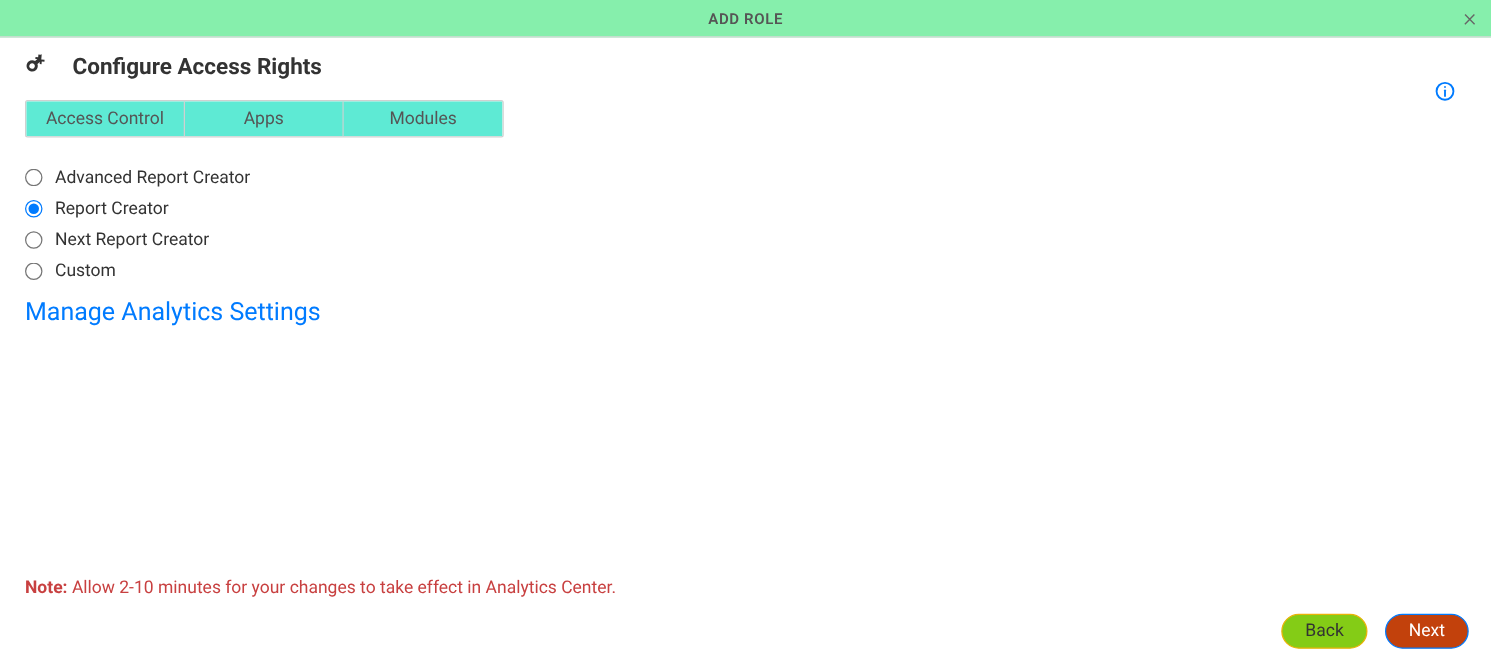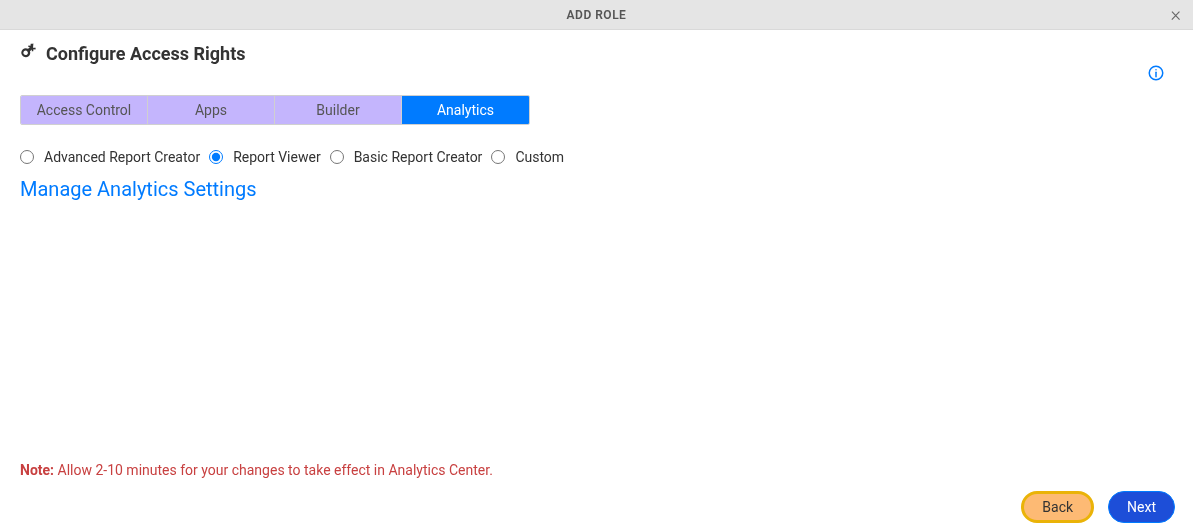--- a/index.html
+++ b/index.html
@@ -9,21 +9,21 @@
     }
     body {
       font-family: -apple-system, BlinkMacSystemFont, "Segoe UI", Roboto, Helvetica, Arial, sans-serif;
       background: #fff;
       color: #333;
       width: 1193px;
       height: 529px;
       overflow: hidden;
     }
     .header {
-      background: #e5e5e5;
+      background: #86efac;
       border-bottom: 1px solid #d9d9d9;
       height: 30px;
       position: relative;
       display: flex;
       align-items: center;
       justify-content: center;
     }
     .header-title {
       font-size: 12px;
       font-weight: 600;
@@ -40,22 +40,22 @@
       line-height: 1;
       font-weight: 300;
     }
     .content {
       padding: 12px 20px 0 20px;
       position: relative;
     }
     .section-header {
       display: flex;
       align-items: center;
-      gap: 8px;
-      margin-bottom: 31px;
+      gap: 20px;
+      margin-bottom: 16px;
     }
     .key-icon svg {
       width: 18px;
       height: 18px;
       fill: #333;
     }
     .section-title {
       font-size: 18px;
       font-weight: 700;
       color: #333;
@@ -79,33 +79,33 @@
       overflow: hidden;
     }
     .tab {
       padding: 6px 0;
       font-size: 14px;
       color: #555;
       text-align: center;
       width: 127px;
       cursor: pointer;
       border-right: 1px solid #d0d0d0;
-      background: #c4b5fd;
+      background: #5eead4;
     }
     .tab:last-child {
       border-right: none;
     }
     .tab.active {
       background: #007bff;
       color: #fff;
       border-right-color: #007bff;
     }
     .radio-list {
       display: flex;
-      flex-direction: row;
+      flex-direction: column;
       gap: 9px;
       margin-bottom: 10px;
     }
     .radio-item {
       display: flex;
       align-items: center;
       gap: 10px;
       font-size: 14px;
       color: #333;
     }
@@ -144,26 +144,26 @@
       gap: 14px;
     }
     .btn {
       padding: 5px 18px;
       font-size: 14px;
       border-radius: 16px;
       cursor: pointer;
       font-family: inherit;
     }
     .btn-back {
-      background: #fdba74;
-      color: #333;
-      border: 3px solid #eab308;
+      background: #84cc16;
+      color: #333;
+      border: 1px solid #eab308;
     }
     .btn-next {
-      background: #1d4ed8;
+      background: #c2410c;
       color: #fff;
       border: 1px solid #007bff;
     }
   </style>
 </head>
 <body>
 
 <div class="header">
   <span class="header-title">ADD ROLE</span>
   <span class="close-icon">×</span>
@@ -184,36 +184,35 @@
     <svg viewBox="0 0 24 24" fill="none" stroke="#007bff" stroke-width="2">
       <circle cx="12" cy="12" r="9"></circle>
       <line x1="12" y1="11" x2="12" y2="17" stroke-linecap="round"></line>
       <circle cx="12" cy="7.5" r="1" fill="#007bff" stroke="none"></circle>
     </svg>
   </span>
 
   <div class="tabs">
     <div class="tab">Access Control</div>
     <div class="tab">Apps</div>
-    <div class="tab">Builder</div>
-    <div class="tab active">Analytics</div>
+    <div class="tab">Modules</div>
   </div>
 
   <div class="radio-list">
     <div class="radio-item">
       <input type="radio" name="role" id="r0" style="">
       <label for="r0">Advanced Report Creator</label>
     </div>
     <div class="radio-item">
       <input type="radio" name="role" id="r1" checked="" style="">
-      <label for="r1">Report Viewer</label>
+      <label for="r1">Report Creator</label>
     </div>
     <div class="radio-item">
       <input type="radio" name="role" id="r2" style="">
-      <label for="r2">Basic Report Creator</label>
+      <label for="r2">Next Report Creator</label>
     </div>
     <div class="radio-item">
       <input type="radio" name="role" id="r4" style="">
       <label for="r4">Custom</label>
     </div>
   </div>
 
   <a class="manage-link">Manage Analytics Settings</a>
 
 </div>

